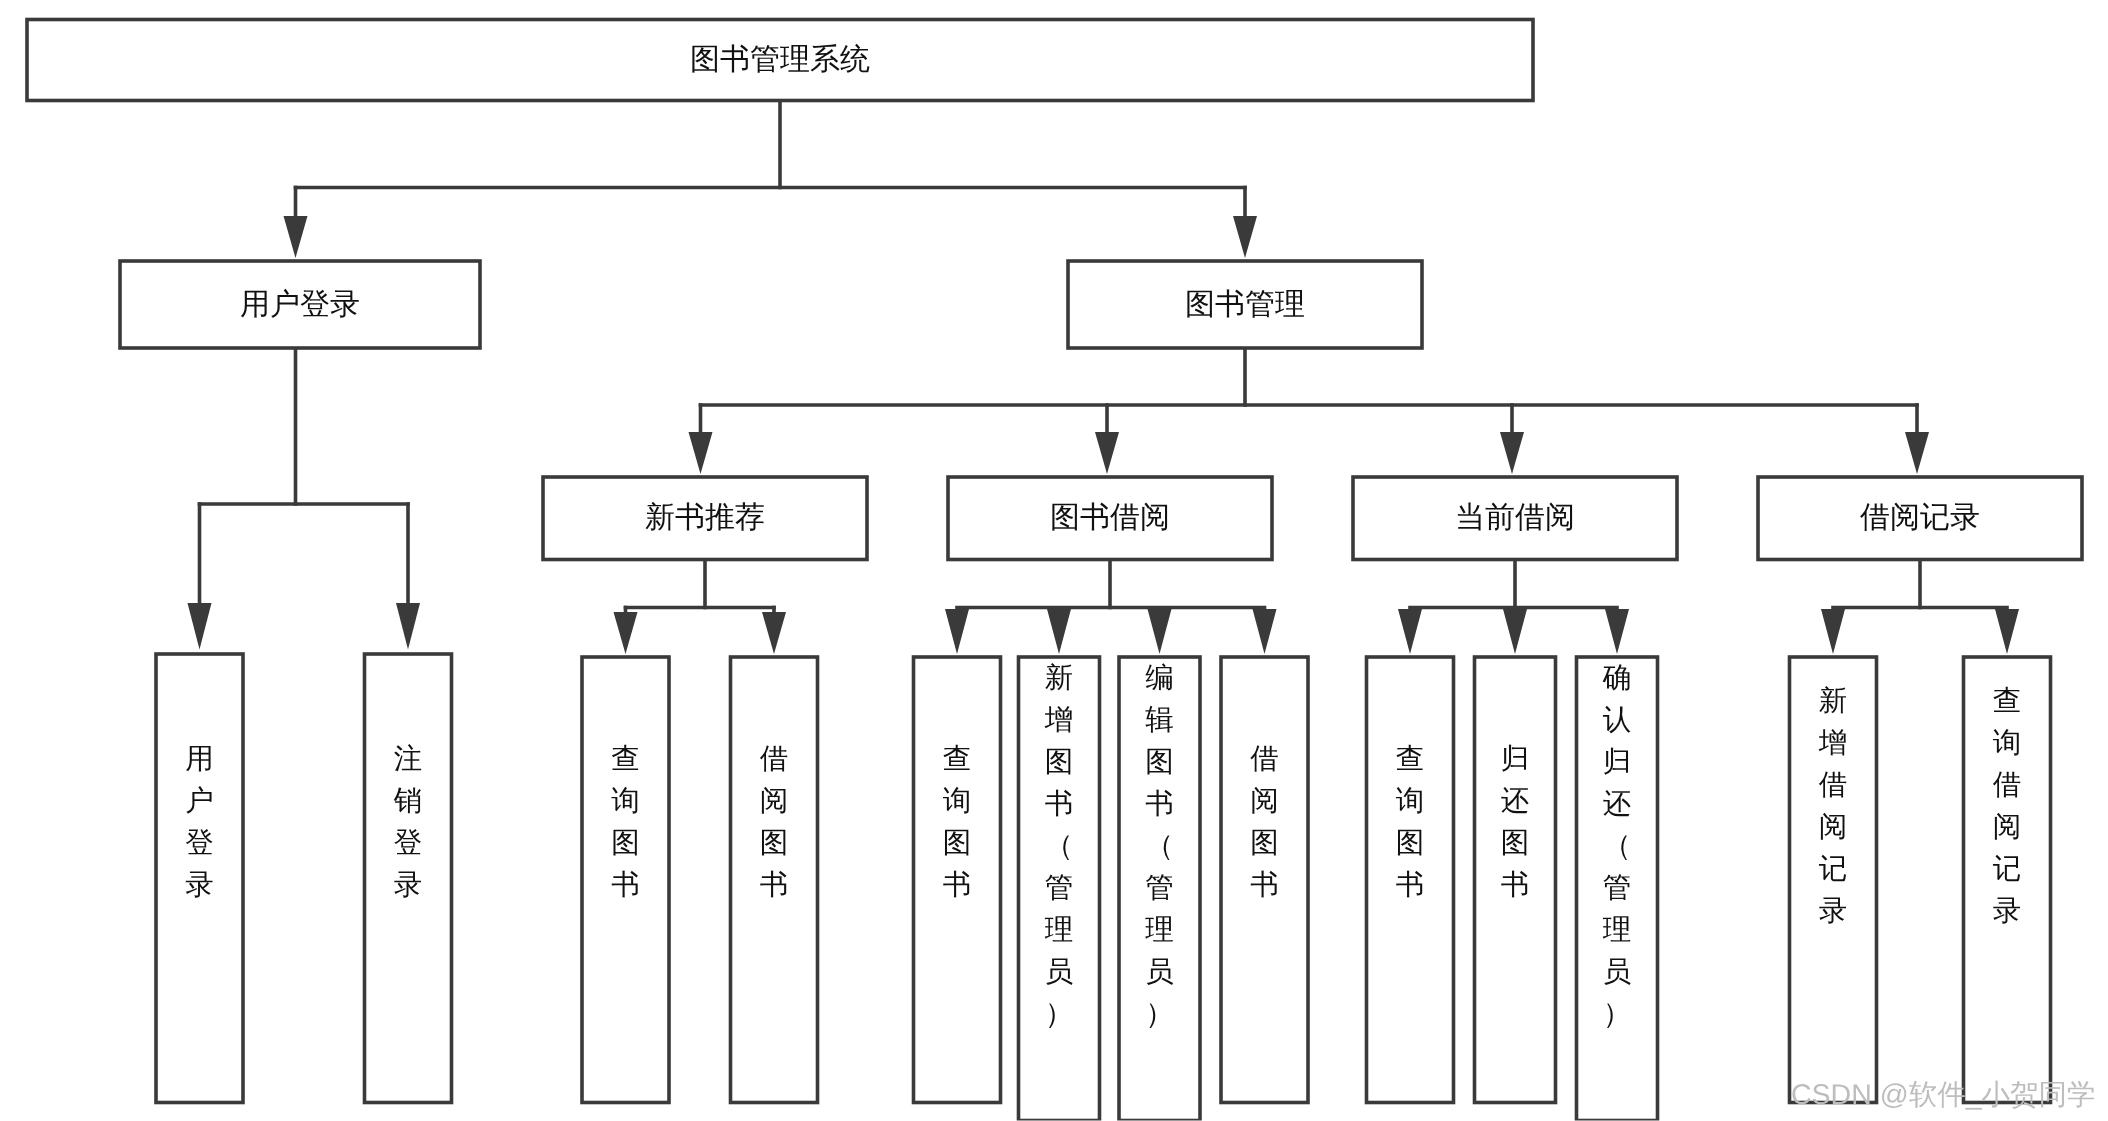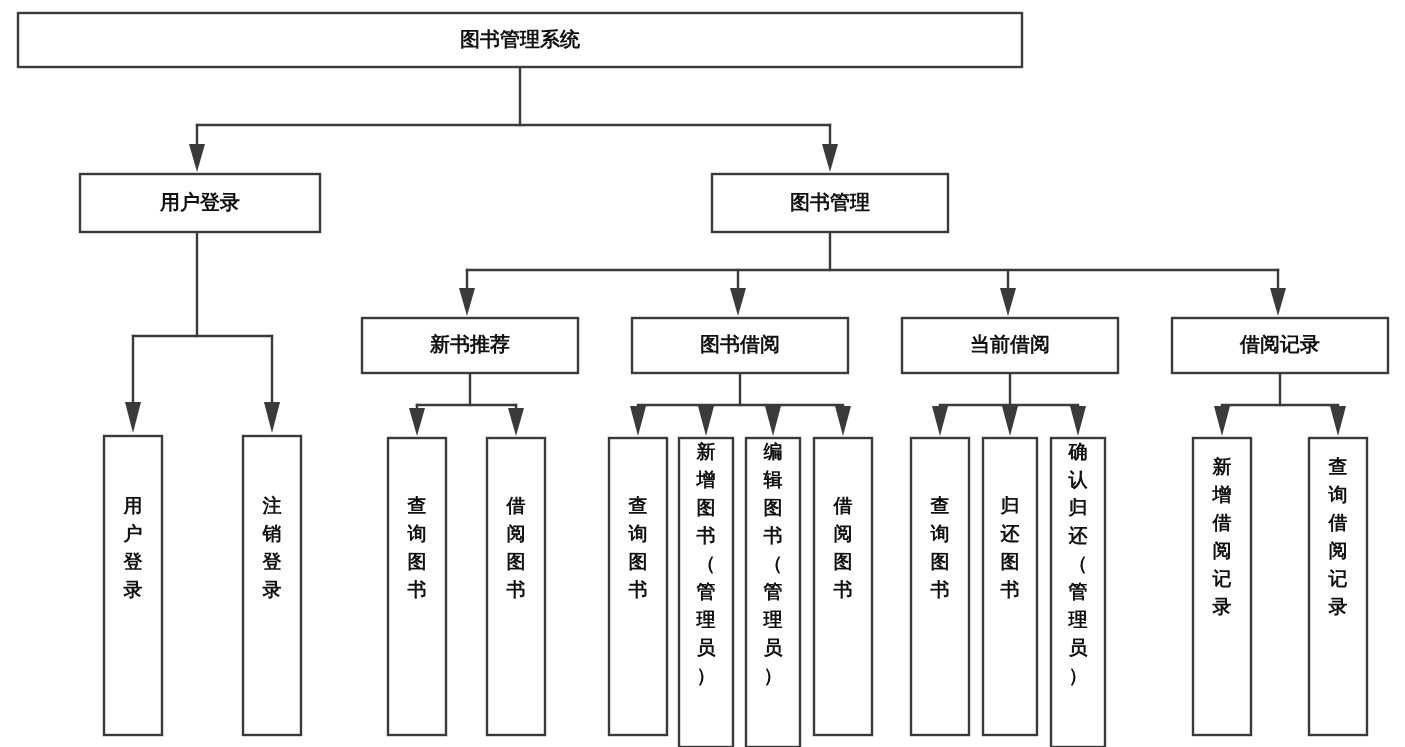--- a/index.html
+++ b/index.html
@@ -11,21 +11,20 @@
     width: 1405px;
     height: 747px;
     font-family: "Liberation Sans", "DejaVu Sans", sans-serif;
     overflow: hidden;
     position: relative;
   }
   #diagram-root {
     position: relative;
     width: 1405px;
     height: 747px;
-    font-weight: bold;
   }
   svg.tree-canvas {
     position: absolute;
     left: 0;
     top: 0;
     width: 1405px;
     height: 747px;
     display: block;
   }
   .node-box {
@@ -222,13 +221,14 @@
       <text class="node-label-v vtext" x="1222" y="473"><tspan x="1222" dy="0">新</tspan><tspan x="1222" dy="28">增</tspan><tspan x="1222" dy="28">借</tspan><tspan x="1222" dy="28">阅</tspan><tspan x="1222" dy="28">记</tspan><tspan x="1222" dy="28">录</tspan></text>
     </g>
 
     <g>
       <rect class="node-box" x="1309" y="438" width="58" height="297"></rect>
       <text class="node-label-v vtext" x="1338" y="473"><tspan x="1338" dy="0">查</tspan><tspan x="1338" dy="28">询</tspan><tspan x="1338" dy="28">借</tspan><tspan x="1338" dy="28">阅</tspan><tspan x="1338" dy="28">记</tspan><tspan x="1338" dy="28">录</tspan></text>
     </g>
 
   </svg>
 
+  <div class="watermark">CSDN @软件_小贺同学</div>
 </div>
 
 </body></html>

